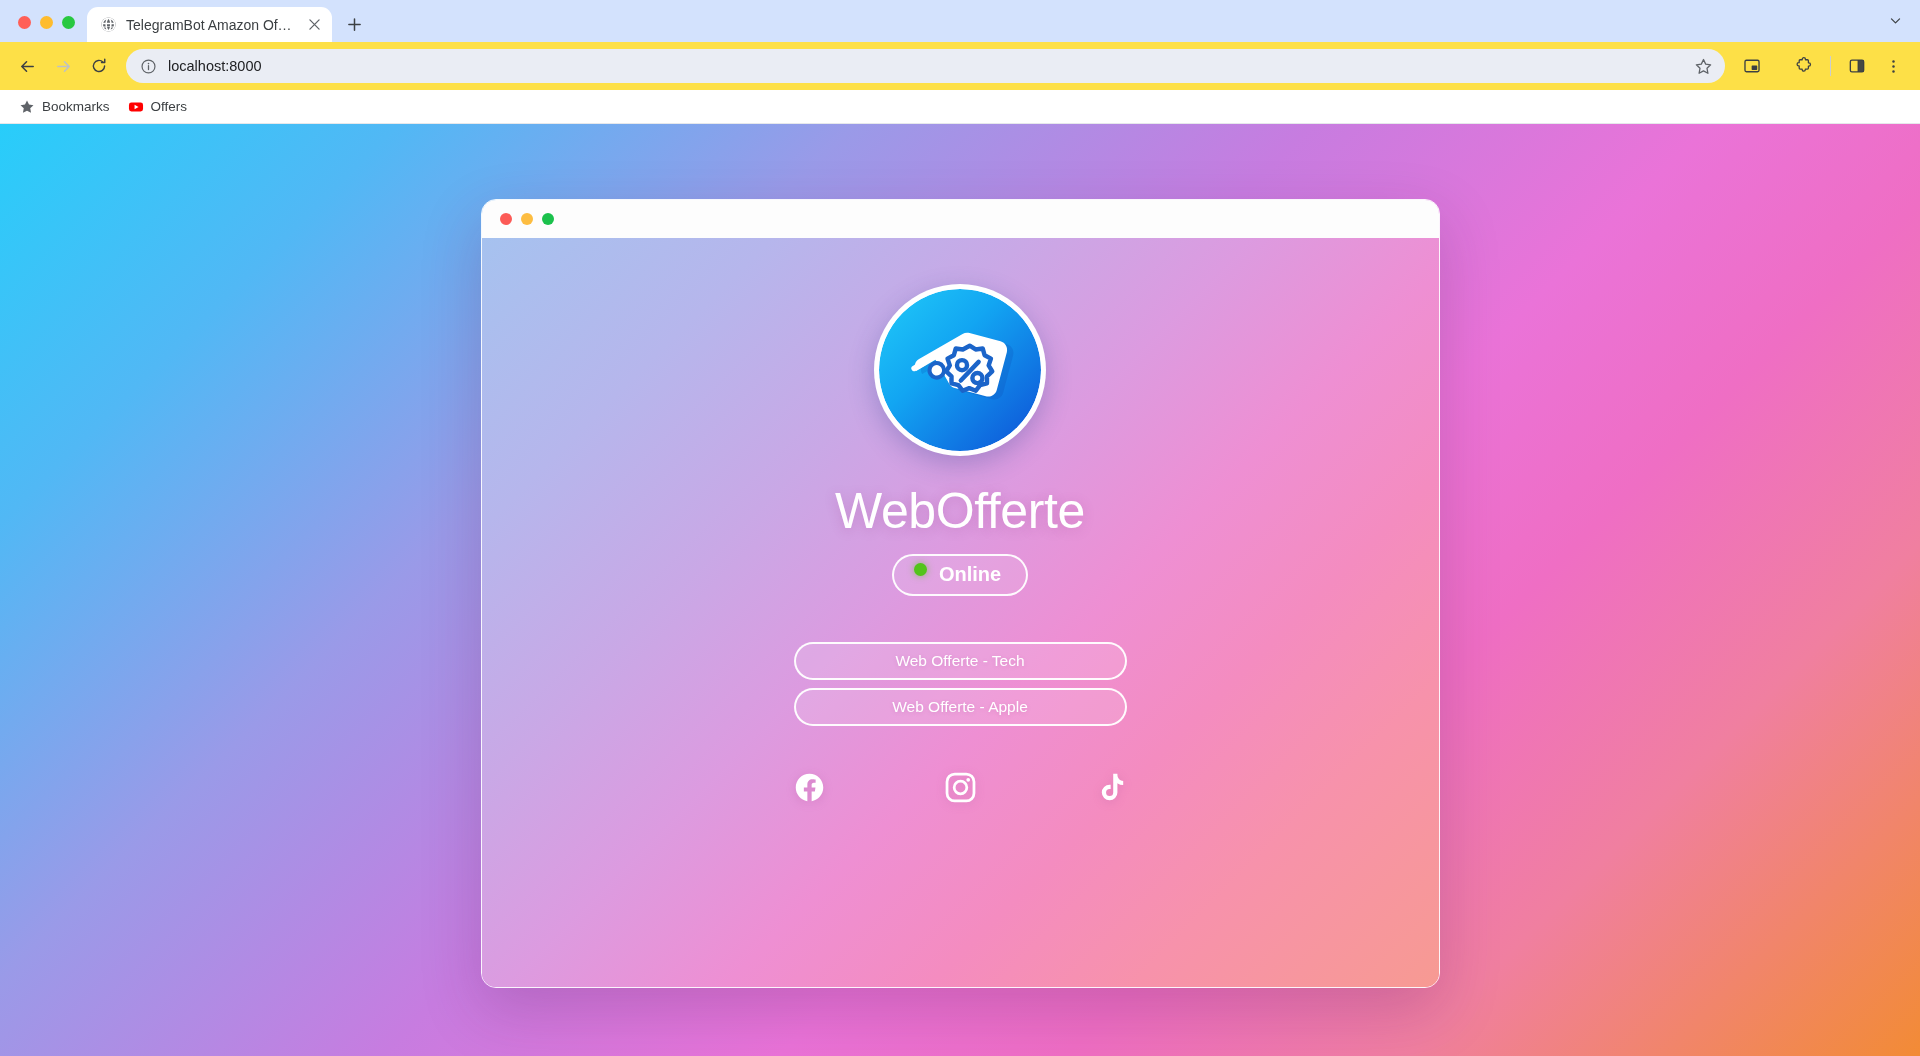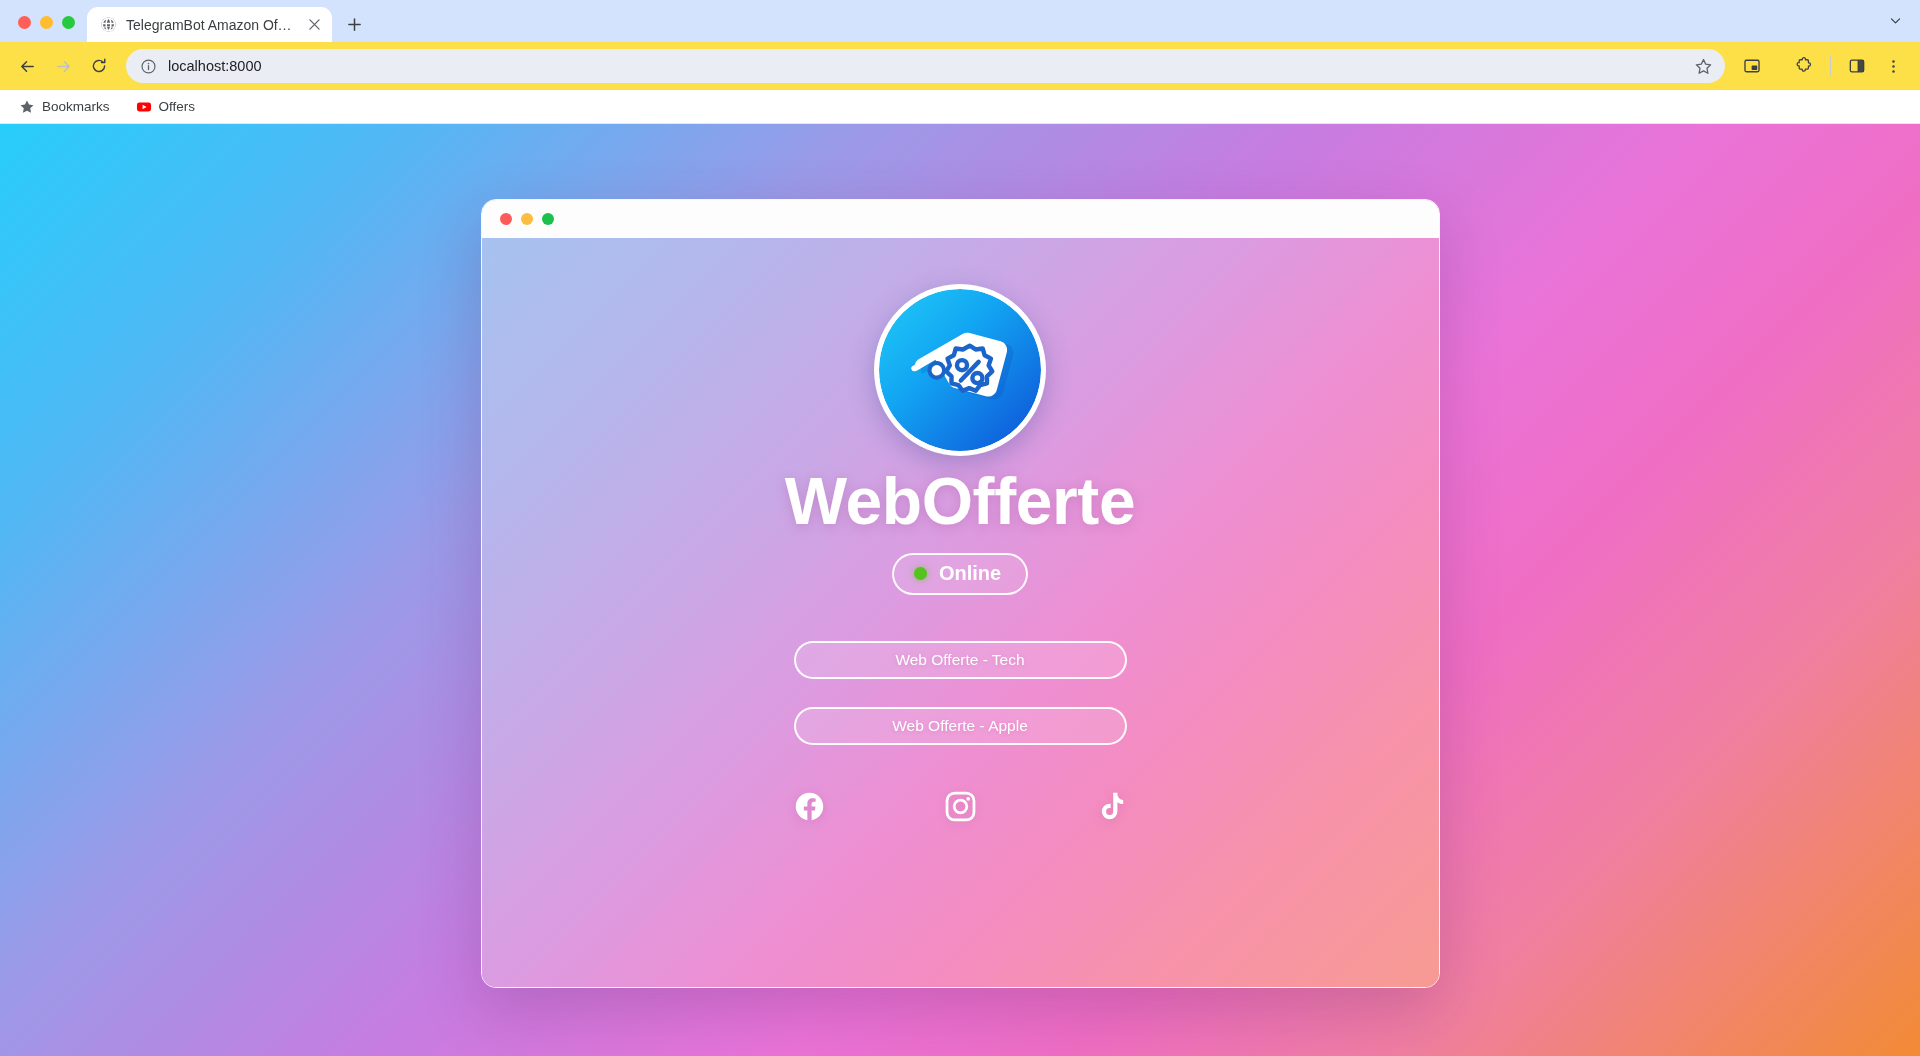--- a/index.html
+++ b/index.html
@@ -64,21 +64,21 @@
     display: flex; align-items: center; padding: 0 12px 0 14px;
     margin: 0 8px; gap: 11px;
   }
   .omni-url { font-size: 14.5px; color: #202124; flex: 1; }
   .omni-icon { width: 17px; height: 17px; color: #5f6368; flex: 0 0 17px; }
   .omni-star { width: 19px; height: 19px; color: #5f6368; flex: 0 0 19px; }
   .tb-divider { width: 1px; height: 20px; background: #c9cdd2; margin: 0 7px; }
 
   .bookmarks {
     height: 34px; background: #fff; display: flex; align-items: center;
-    padding: 0 10px; gap: 8px; flex: 0 0 34px;
+    padding: 0 10px; gap: 0; flex: 0 0 34px;
     border-bottom: 1px solid #e6e8eb;
   }
   .bm {
     display: flex; align-items: center; gap: 7px;
     padding: 4px 9px; border-radius: 6px;
     font-size: 13.5px; color: #3c4043; white-space: nowrap;
   }
   .bm-ico { width: 16px; height: 16px; flex: 0 0 16px; display: block; }
 
   
@@ -139,45 +139,45 @@
     background: #fff; padding: 5px;
     box-shadow: 0 8px 26px rgba(40,60,140,0.28);
   }
   .logo {
     width: 100%; height: 100%; border-radius: 50%;
     display: block;
   }
 
   
   .brand {
-    margin-top: 7px;
-    font-size: 66px; font-weight: 700; color: #fff;
+    margin-top: 26px;
+    font-size: 50px; font-weight: 400; color: #fff;
     letter-spacing: -0.4px;
     text-shadow: 0 2px 12px rgba(150,60,130,0.25);
   }
 
   
   .status {
     margin-top: 14px;
     border: 2px solid rgba(255,255,255,0.95);
     border-radius: 999px;
     padding: 7px 25px 8px 20px;
-    display: flex; align-items: center; gap: 12px;
+    display: flex; align-items: flex-start; gap: 12px;
     background: rgba(255,255,255,0.10);
   }
   .status-dot {
     width: 13px; height: 13px; border-radius: 50%;
     background: #52c41a;
     box-shadow: 0 0 7px rgba(82,196,26,0.6);
   }
   .status-text { font-size: 20px; font-weight: 700; color: #fff; }
 
   
   .channels {
-    margin-top: 46px; display: flex; flex-direction: column; gap: 28px;
+    margin-top: 46px; display: flex; flex-direction: column; gap: 8px;
     width: 333px;
   }
   .channel-btn {
     height: 38px; border-radius: 999px;
     border: 2px solid rgba(255,255,255,0.96);
     background: rgba(255,255,255,0.13);
     display: flex; align-items: center; justify-content: center;
     color: #fff; font-size: 15.5px; font-weight: 400;
     text-shadow: 0 1px 4px rgba(160,70,140,0.20);
   }

